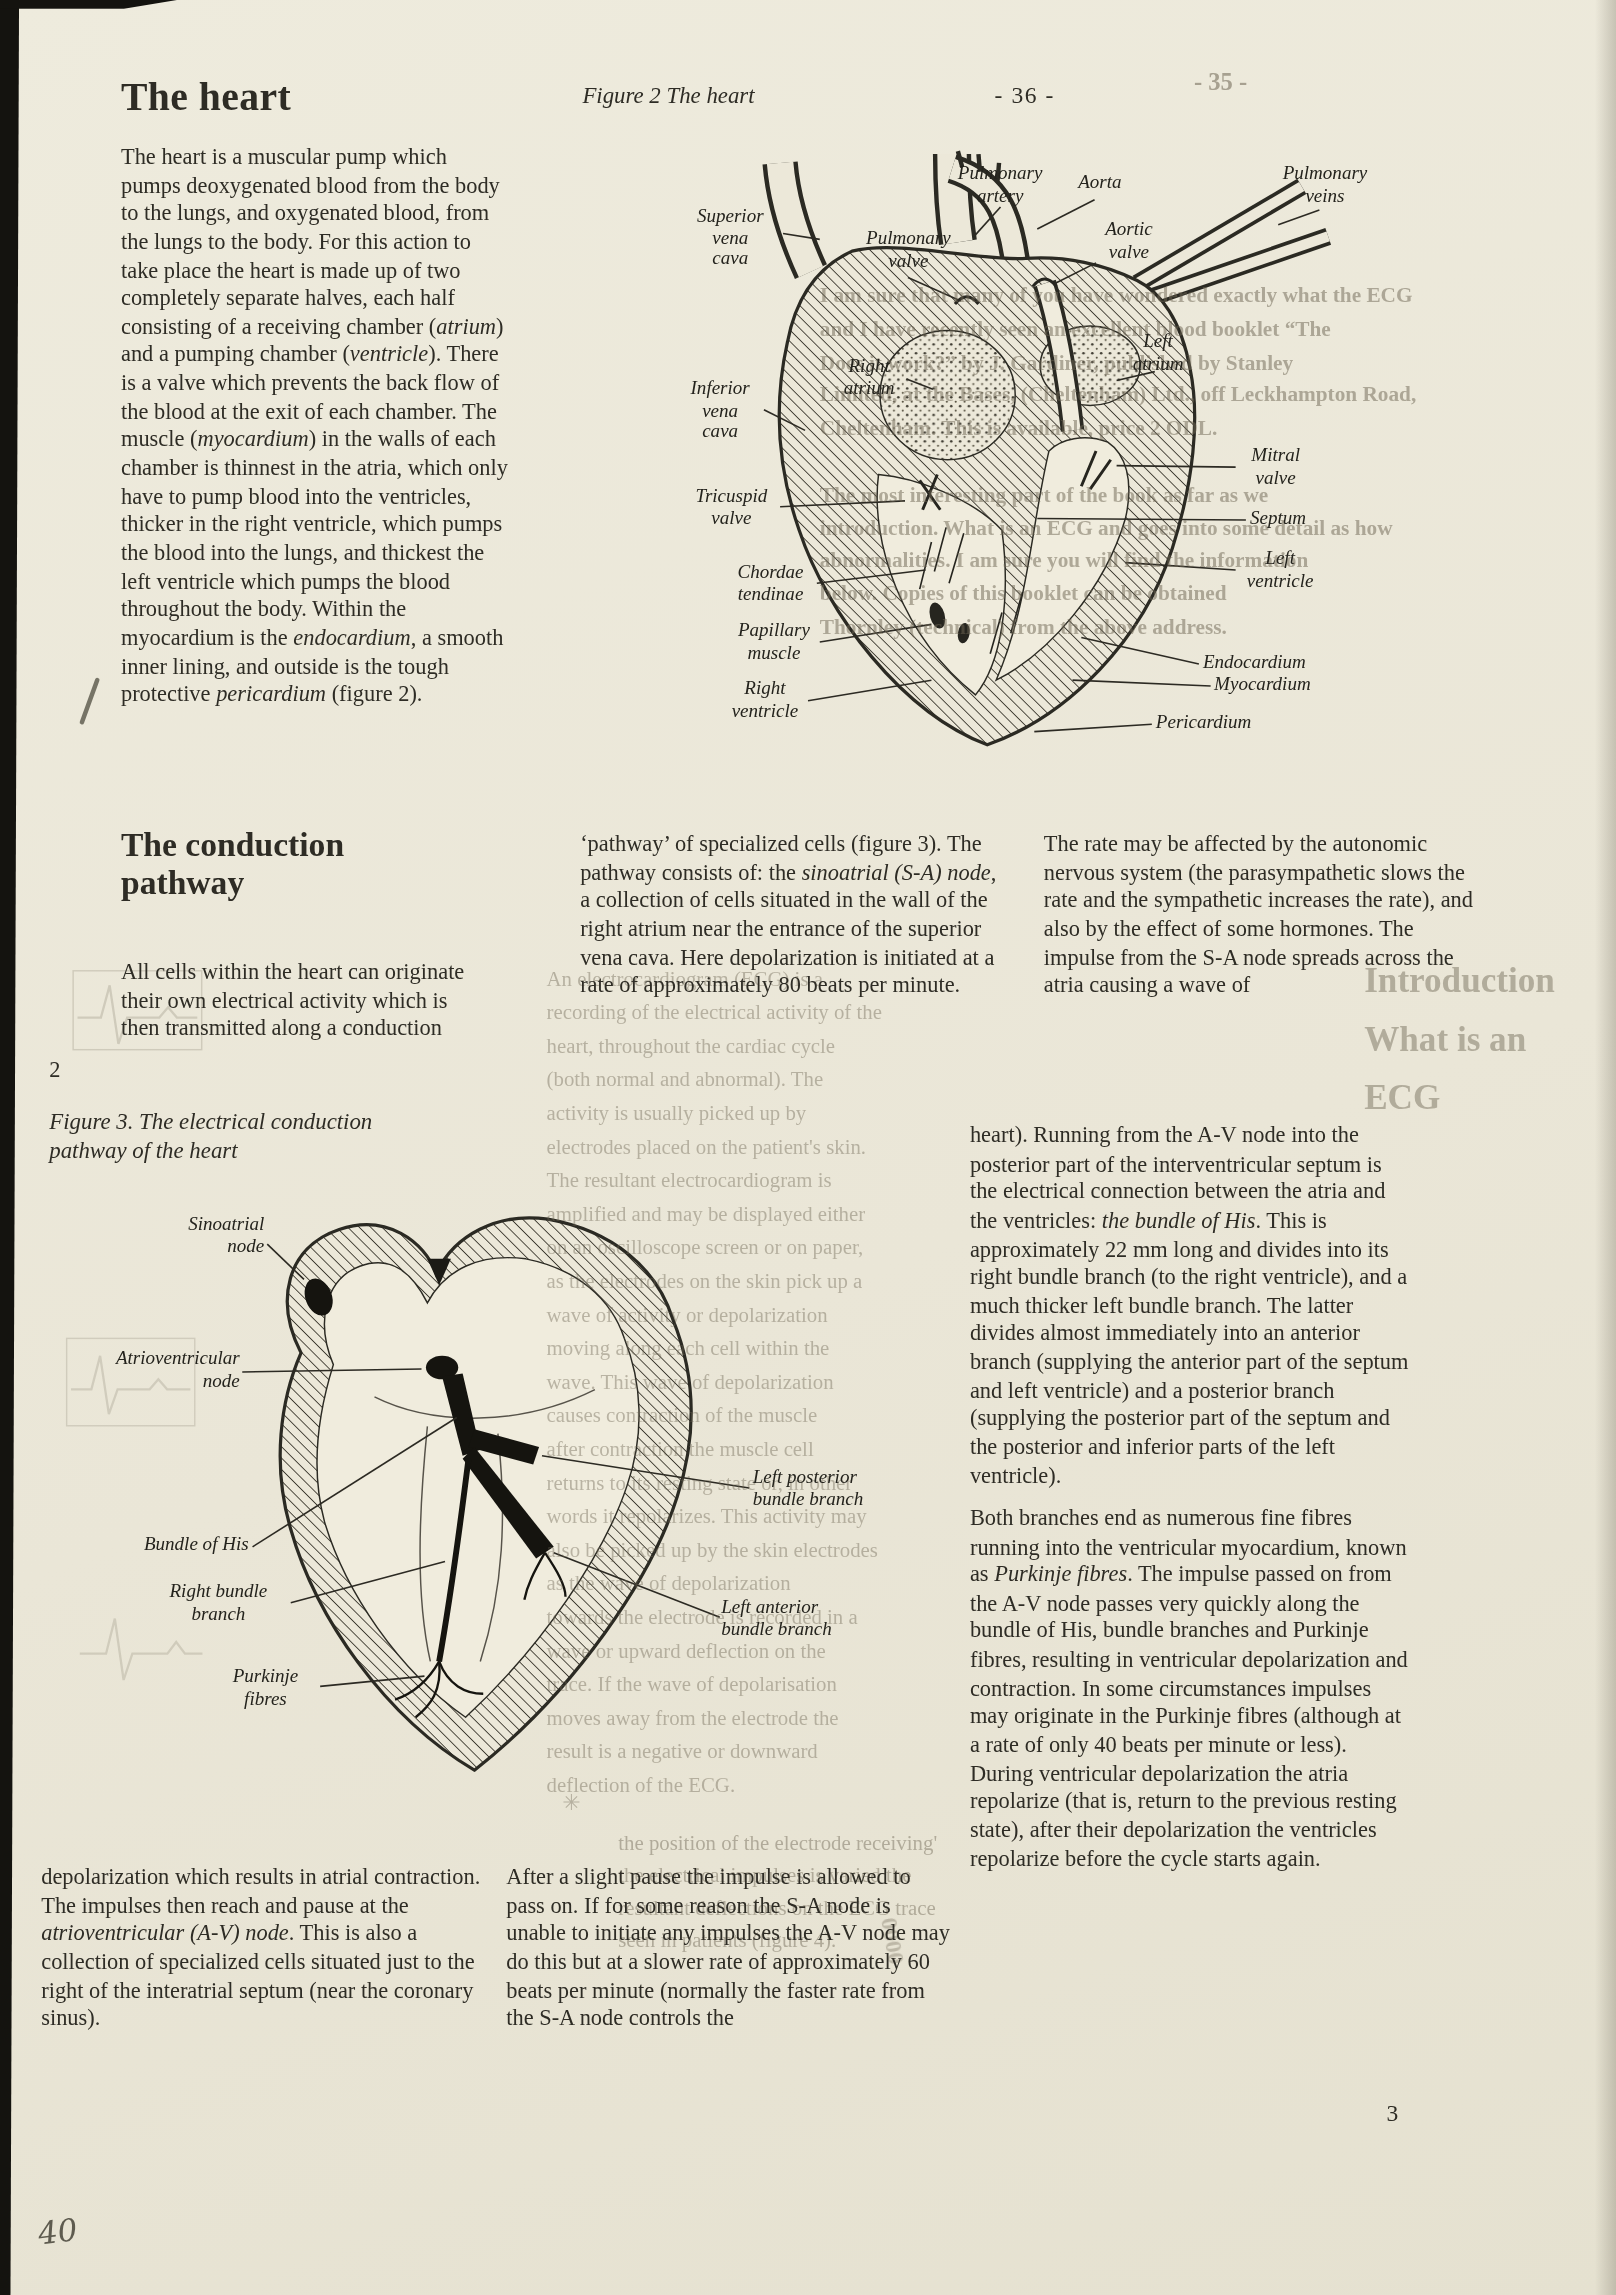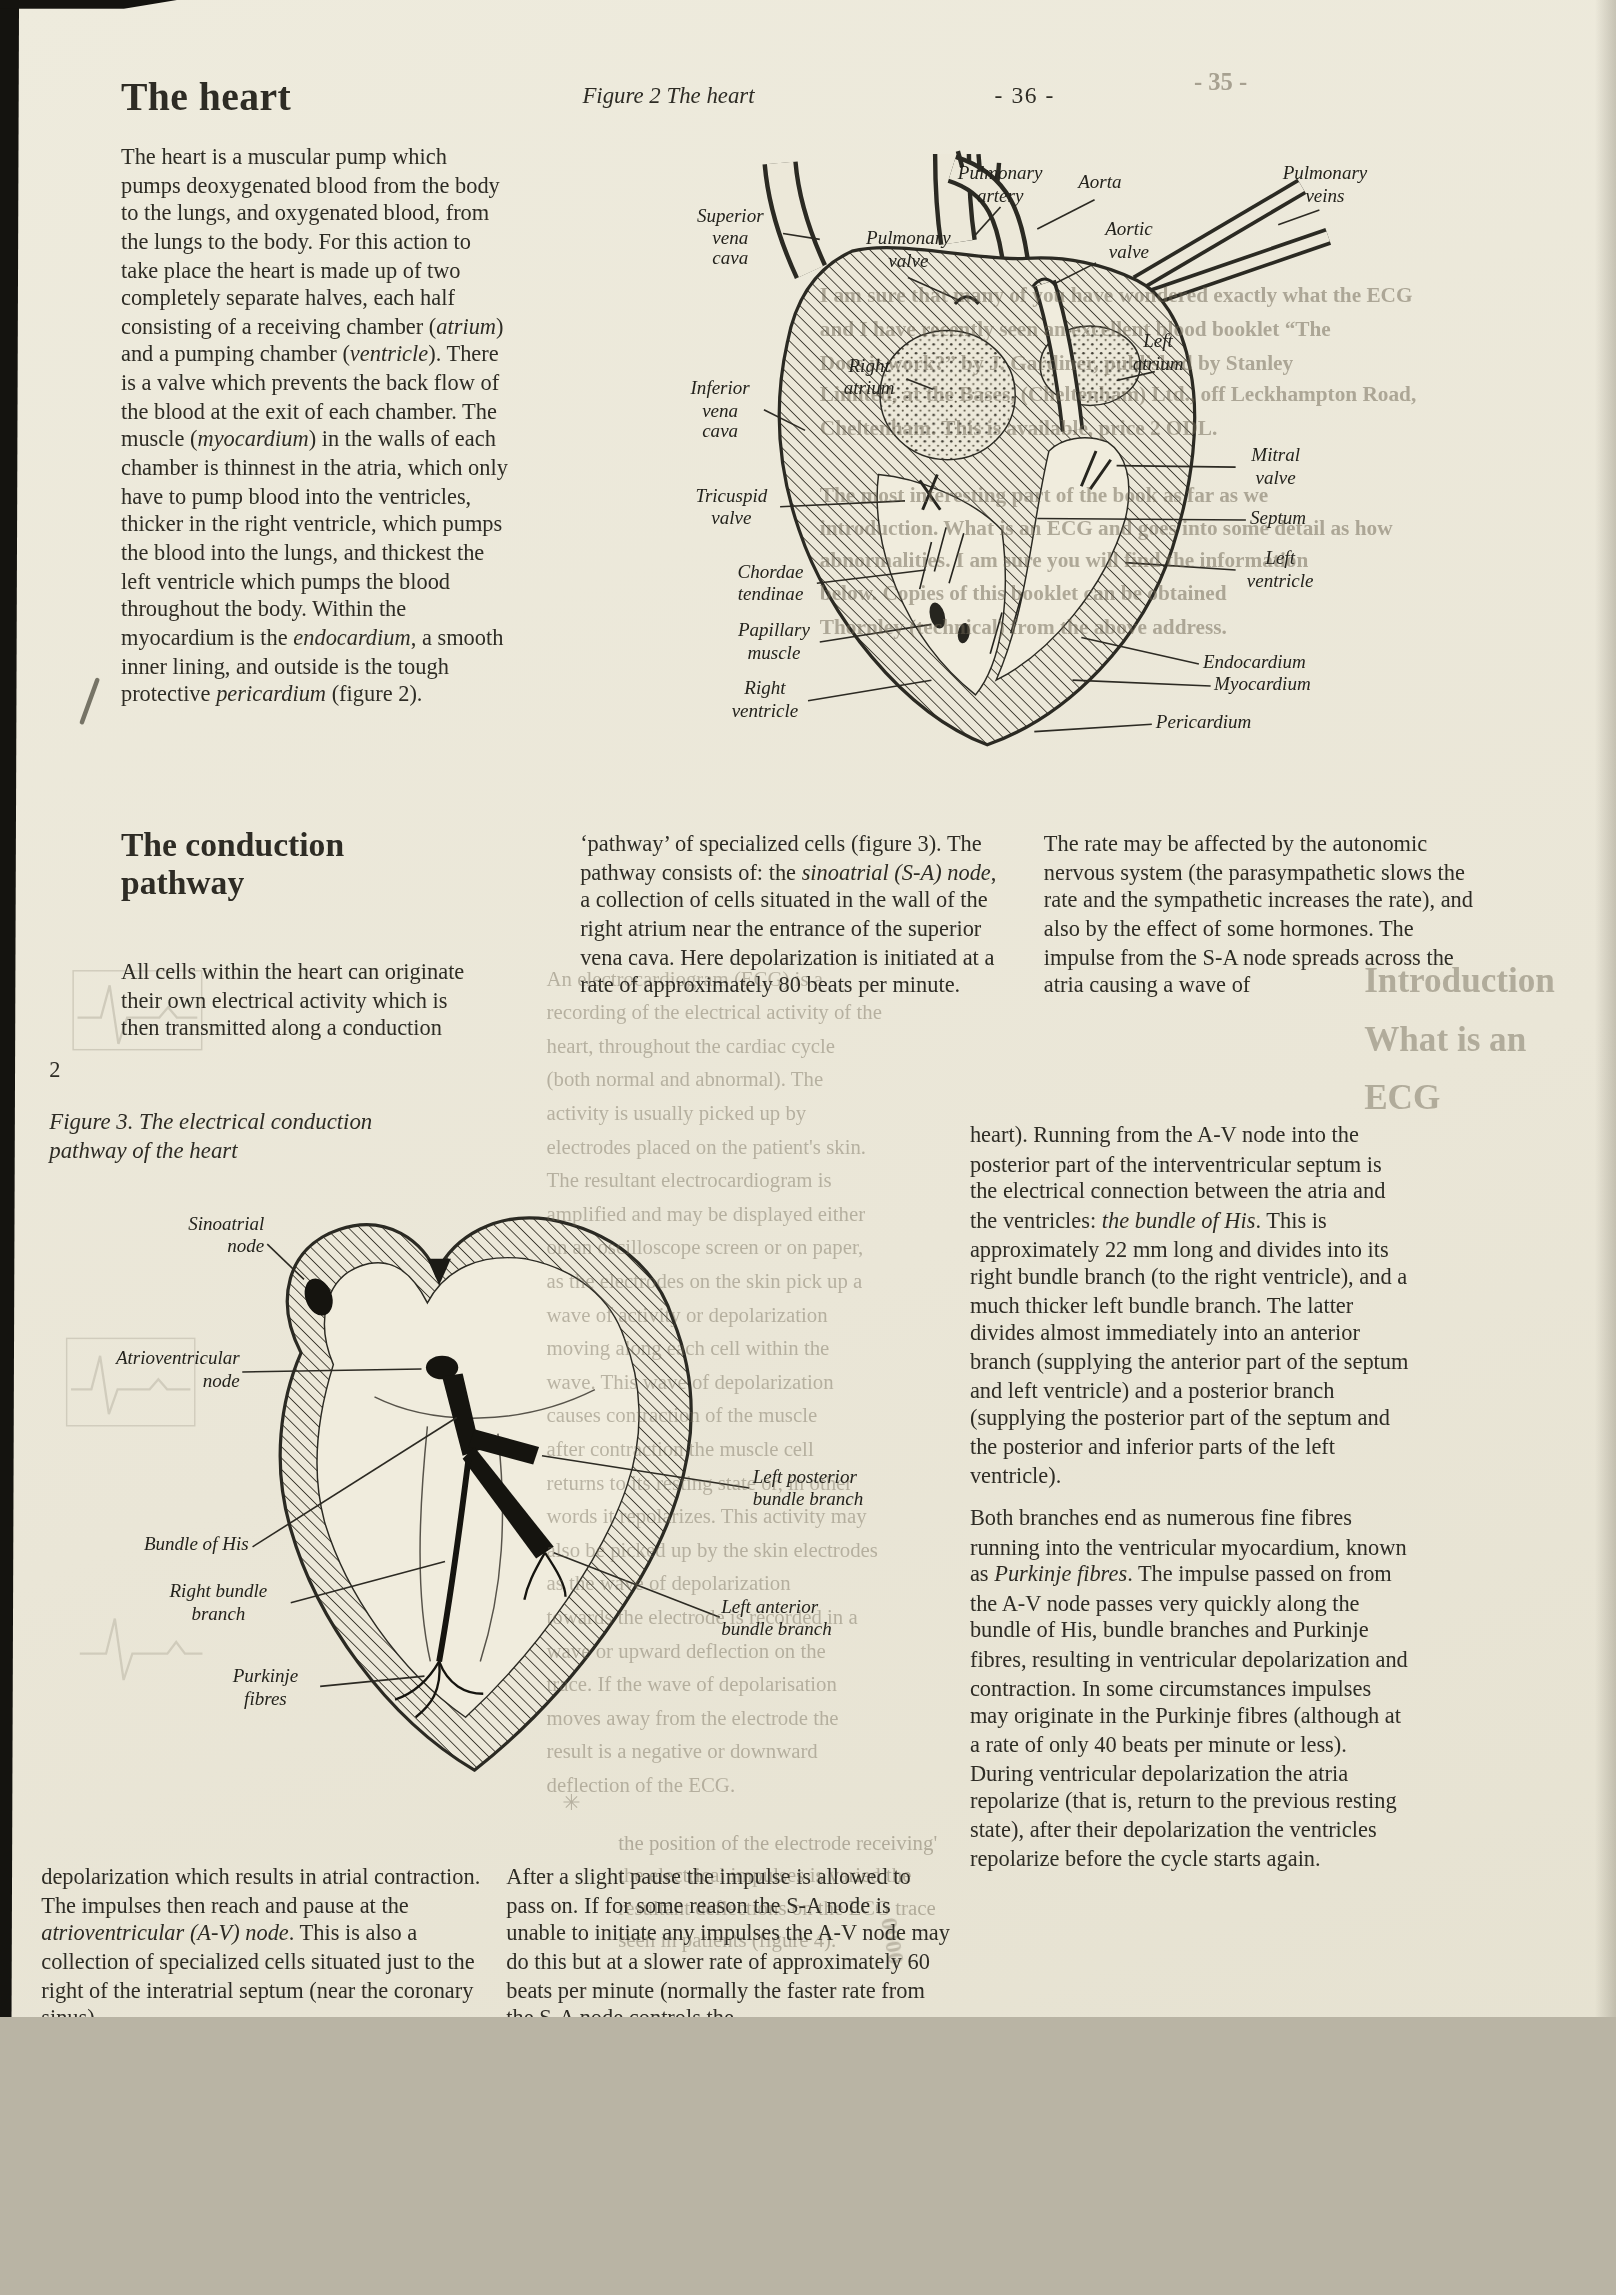--- a/index.html
+++ b/index.html
@@ -1,16 +1,16 @@
 <!DOCTYPE html>
 <html style="font-size:10.5px"><head>
 <meta charset="utf-8">
 <style>
   html,body{margin:0;padding:0;background:#b9b4a4;}
-  #stage{position:relative;width:1617px;height:2017px;overflow:hidden;background:#bef264;}
+  #stage{position:relative;width:1617px;height:2295px;overflow:hidden;background:#bef264;}
   #page{position:absolute;left:0;top:0;width:722px;height:1025px;
         transform:scale(2.24);transform-origin:0 0;
         background:linear-gradient(160deg,#eeebdd 0%,#eae6d7 55%,#e5e1d0 100%);}
   .abs{position:absolute;}
   .t{font-family:"Liberation Serif","DejaVu Serif",serif;color:#2e2c25;}
   .body{font-size:10px;line-height:1.265;z-index:4;}
   .title{font-size:17.7px;font-weight:bold;letter-spacing:0.2px;z-index:4;}
   .h2{font-size:15px;font-weight:bold;line-height:1.12;white-space:pre-line;z-index:4;}
   .cap{font-style:italic;font-size:10.2px;z-index:4;}
   .capml{font-style:italic;font-size:10.2px;line-height:1.25;white-space:pre-line;z-index:4;}

